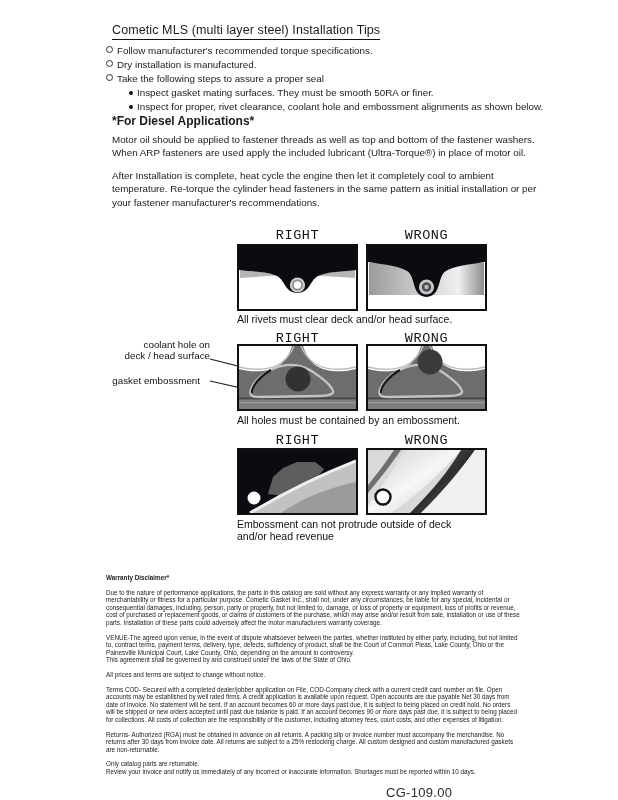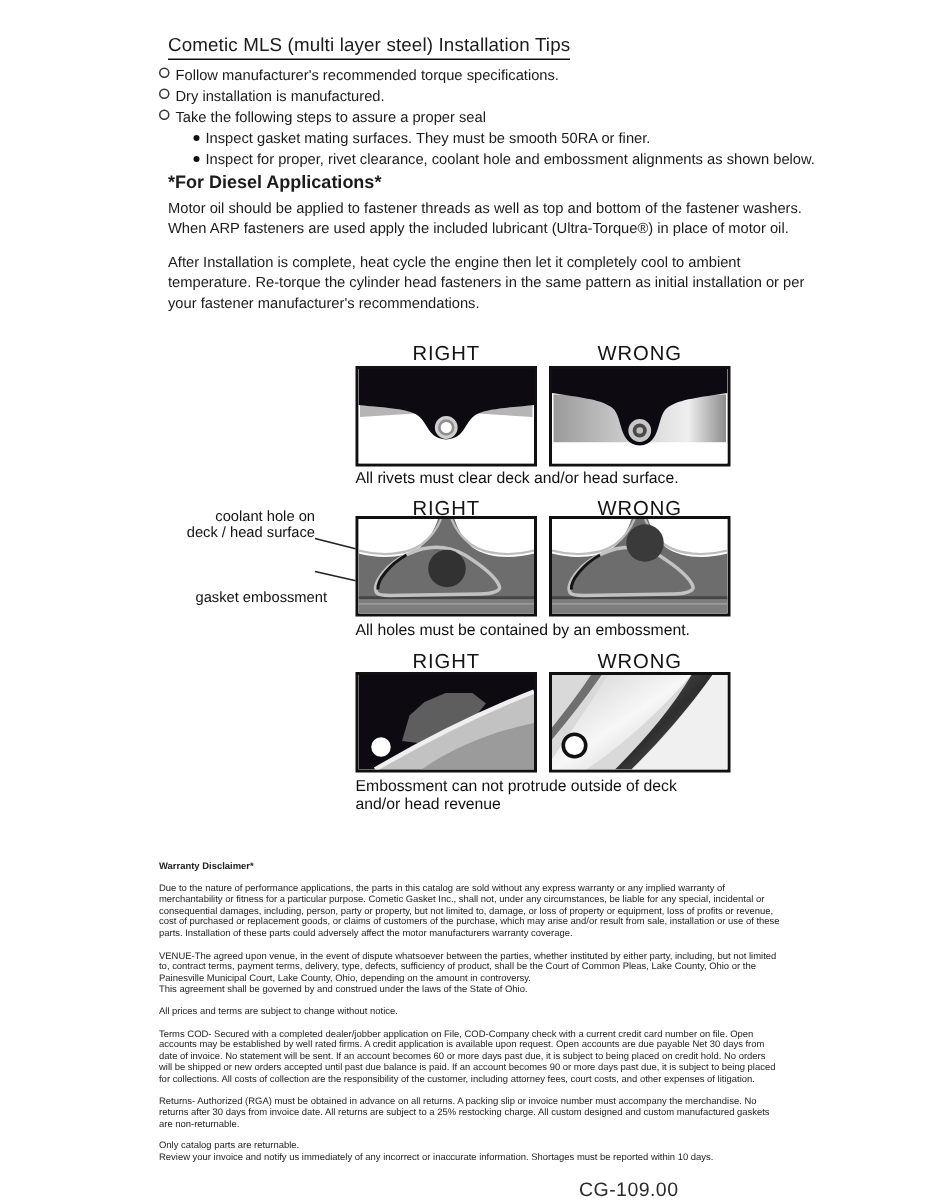--- a/index.html
+++ b/index.html
@@ -15,32 +15,32 @@
           margin-right:4px;position:relative;top:-1px;}
   .sb-row{display:flex;align-items:baseline;margin-left:23px;}
   .sb-mark{width:4px;height:4px;background:#111;border-radius:50%;flex:0 0 auto;
            margin-right:4px;position:relative;top:-1px;}
   
   .diesel-h{position:absolute;left:112px;top:114px;font-size:12px;font-weight:bold;}
   .para{position:absolute;left:112px;width:436px;font-size:9.8px;line-height:13.4px;}
   .p1{top:133px;} .p2{top:169px;} .p3{top:212px;}
   
   .figcol{position:absolute;left:237px;top:227px;width:250px;}
-  .lblrow{position:absolute;left:0;width:250px;display:flex;gap:8px;}
+  .lblrow{position:absolute;left:0;width:250px;display:flex;gap:8px;font-family:Liberation Mono, monospace;}
   .lbl{width:121px;text-align:center;font-size:13.5px;letter-spacing:.6px;color:#141414;}
   .boxrow{position:absolute;left:0;width:250px;display:flex;gap:8px;}
   .figbox{width:121px;height:67px;border:2px solid #101010;box-sizing:border-box;background:#fff;}
   .figbox svg{display:block;width:100%;height:100%;}
   .cap{position:absolute;left:0;width:260px;font-size:10.5px;line-height:11.5px;color:#111;}
   .r1l{top:1px;} .r1b{top:17px;} .r1c{top:87px;}
   .r2l{top:104px;} .r2b{top:117px;} .r2c{top:188px;}
   .r3l{top:206px;} .r3b{top:221px;} .r3c{top:292px;}
   
   .ann{position:absolute;width:100px;text-align:right;font-size:9.8px;line-height:10.6px;color:#111;}
-  .ann1{left:110px;top:340px;} .ann2{left:118px;top:376px;margin-top:18px;}
+  .ann1{left:110px;top:340px;} .ann2{left:100px;top:376px;}
   .leader{position:absolute;left:200px;top:350px;width:110px;height:50px;pointer-events:none;}
   
   .fine{position:absolute;left:106px;top:574px;width:414px;font-size:6.3px;line-height:7.6px;
         color:#222;}
   .fine-h{font-weight:bold;margin:0 0 7px 0;}
   .fine p{margin:0 0 7px 0;white-space:pre-line;}
   
   .footer-code{position:absolute;left:386px;top:785px;font-size:13px;color:#2a2a2a;letter-spacing:.3px;}
 </style>
 </head>

